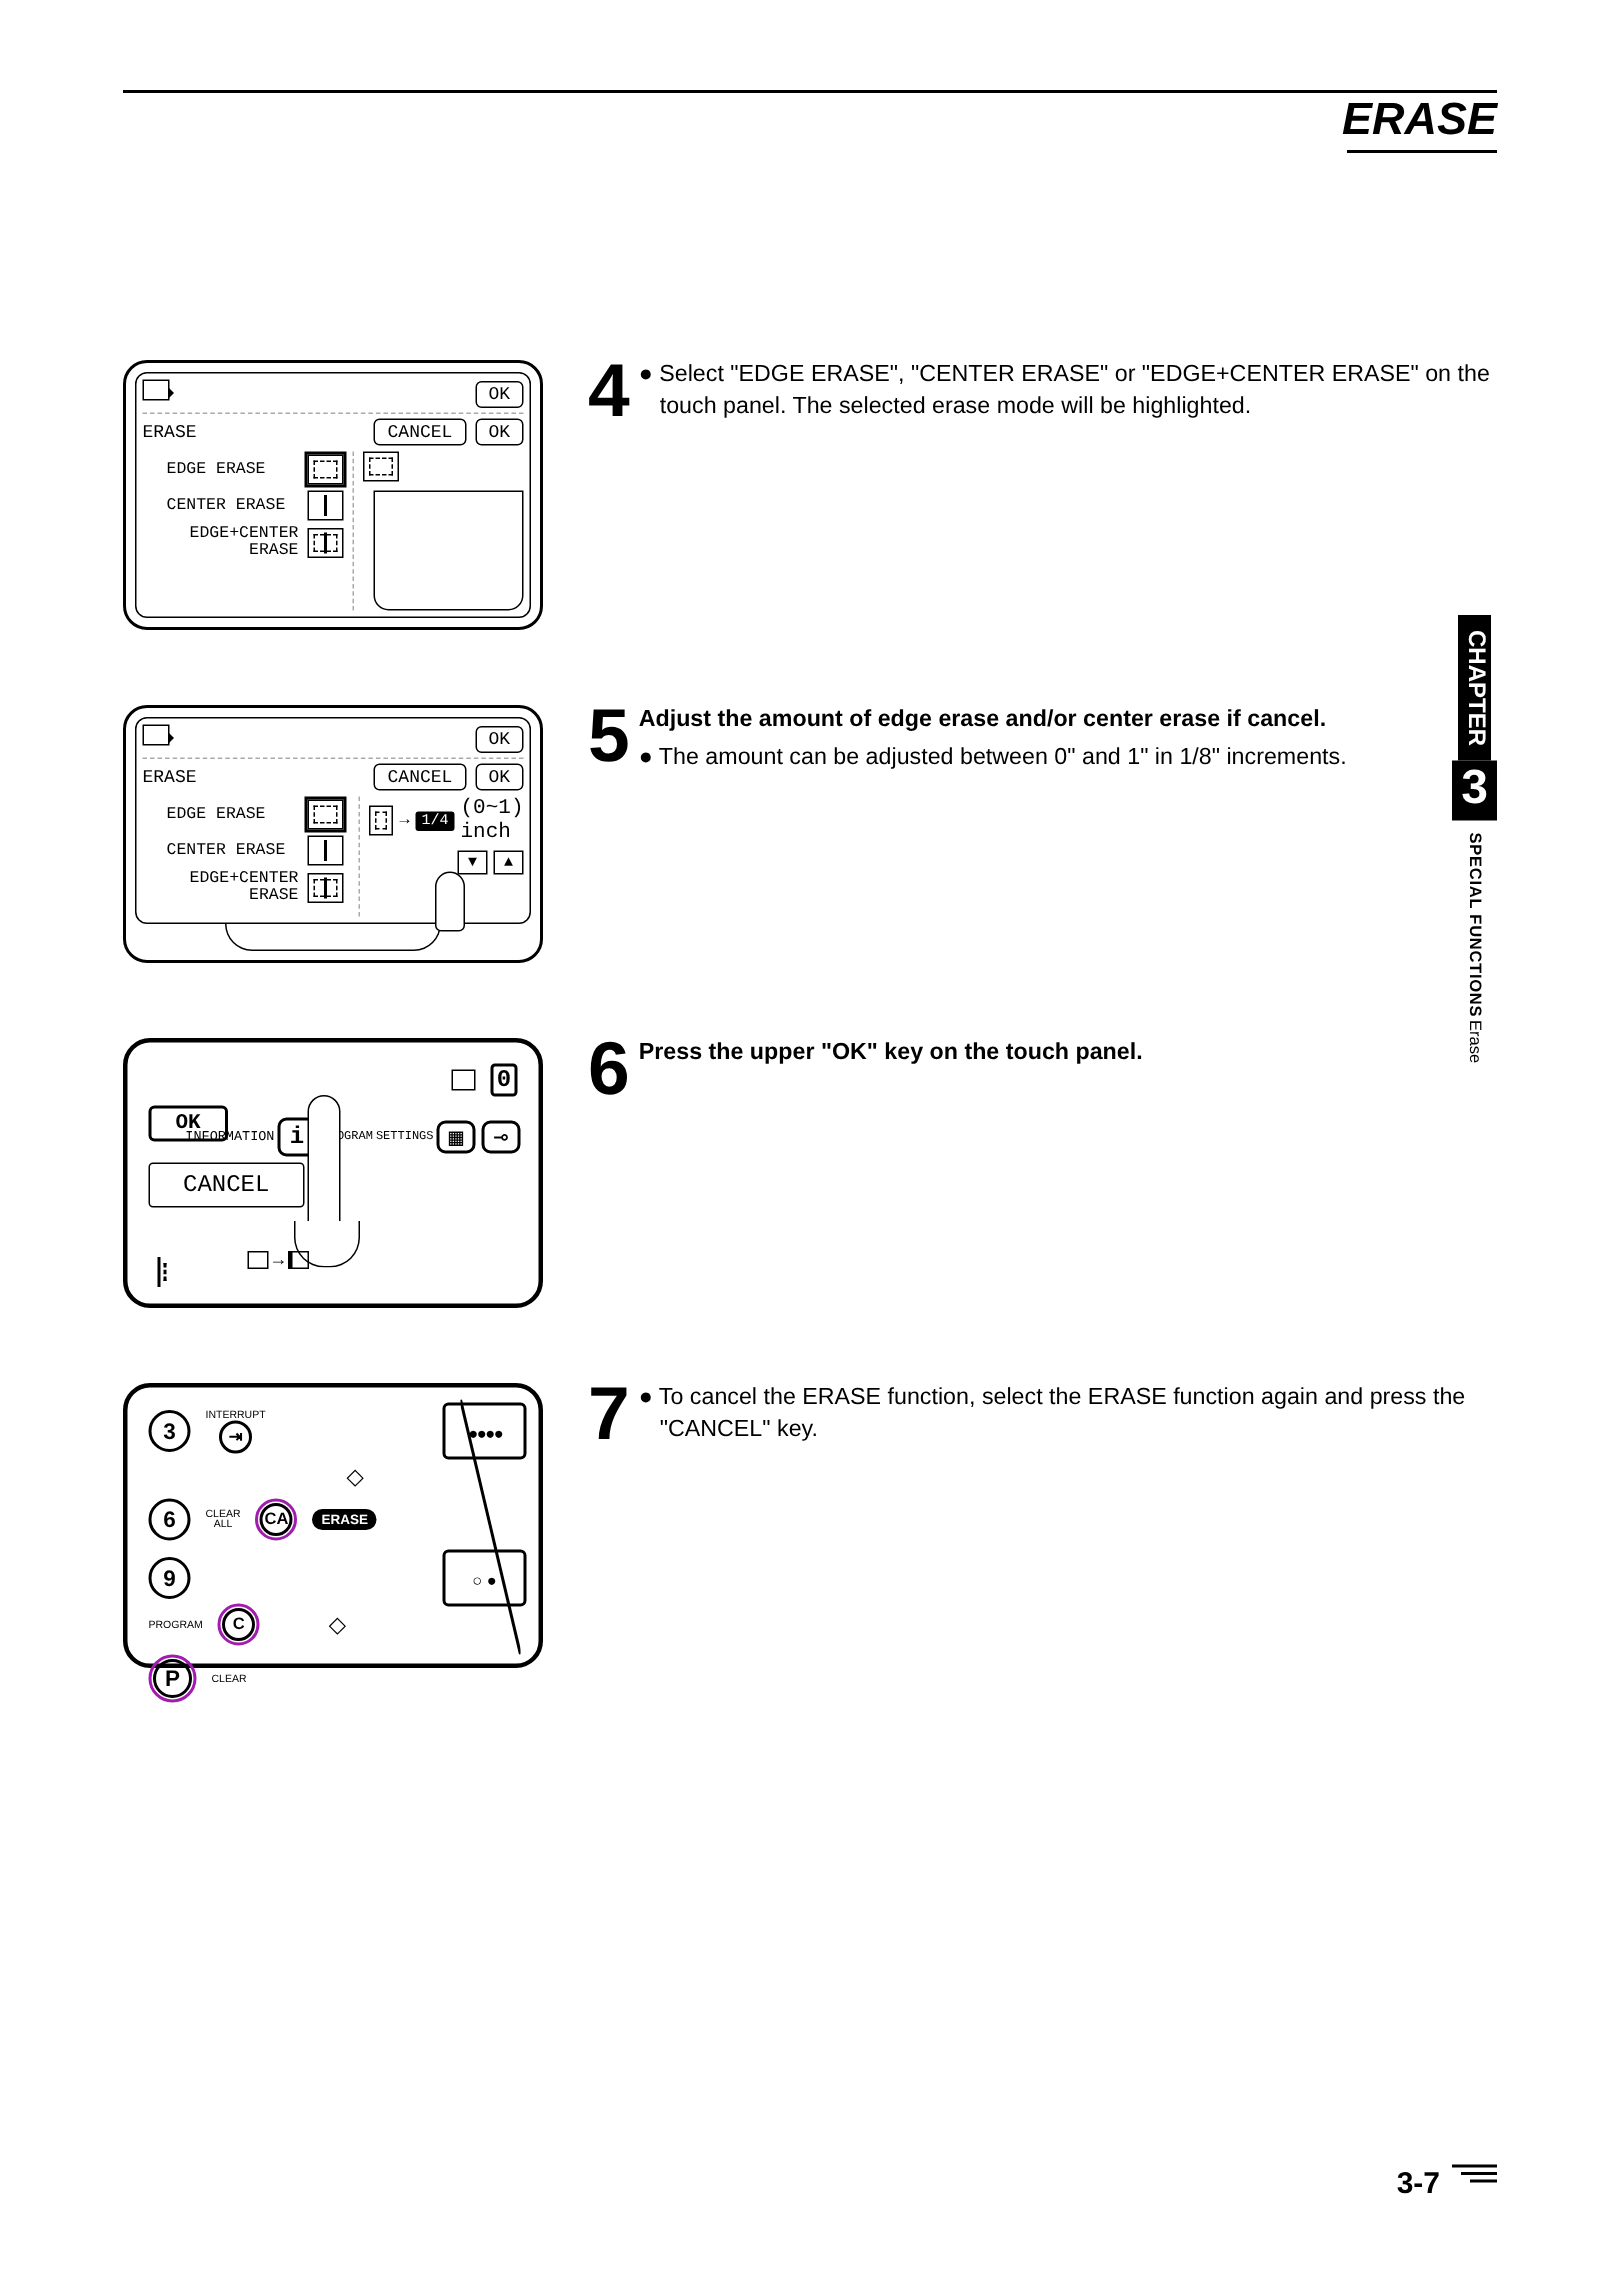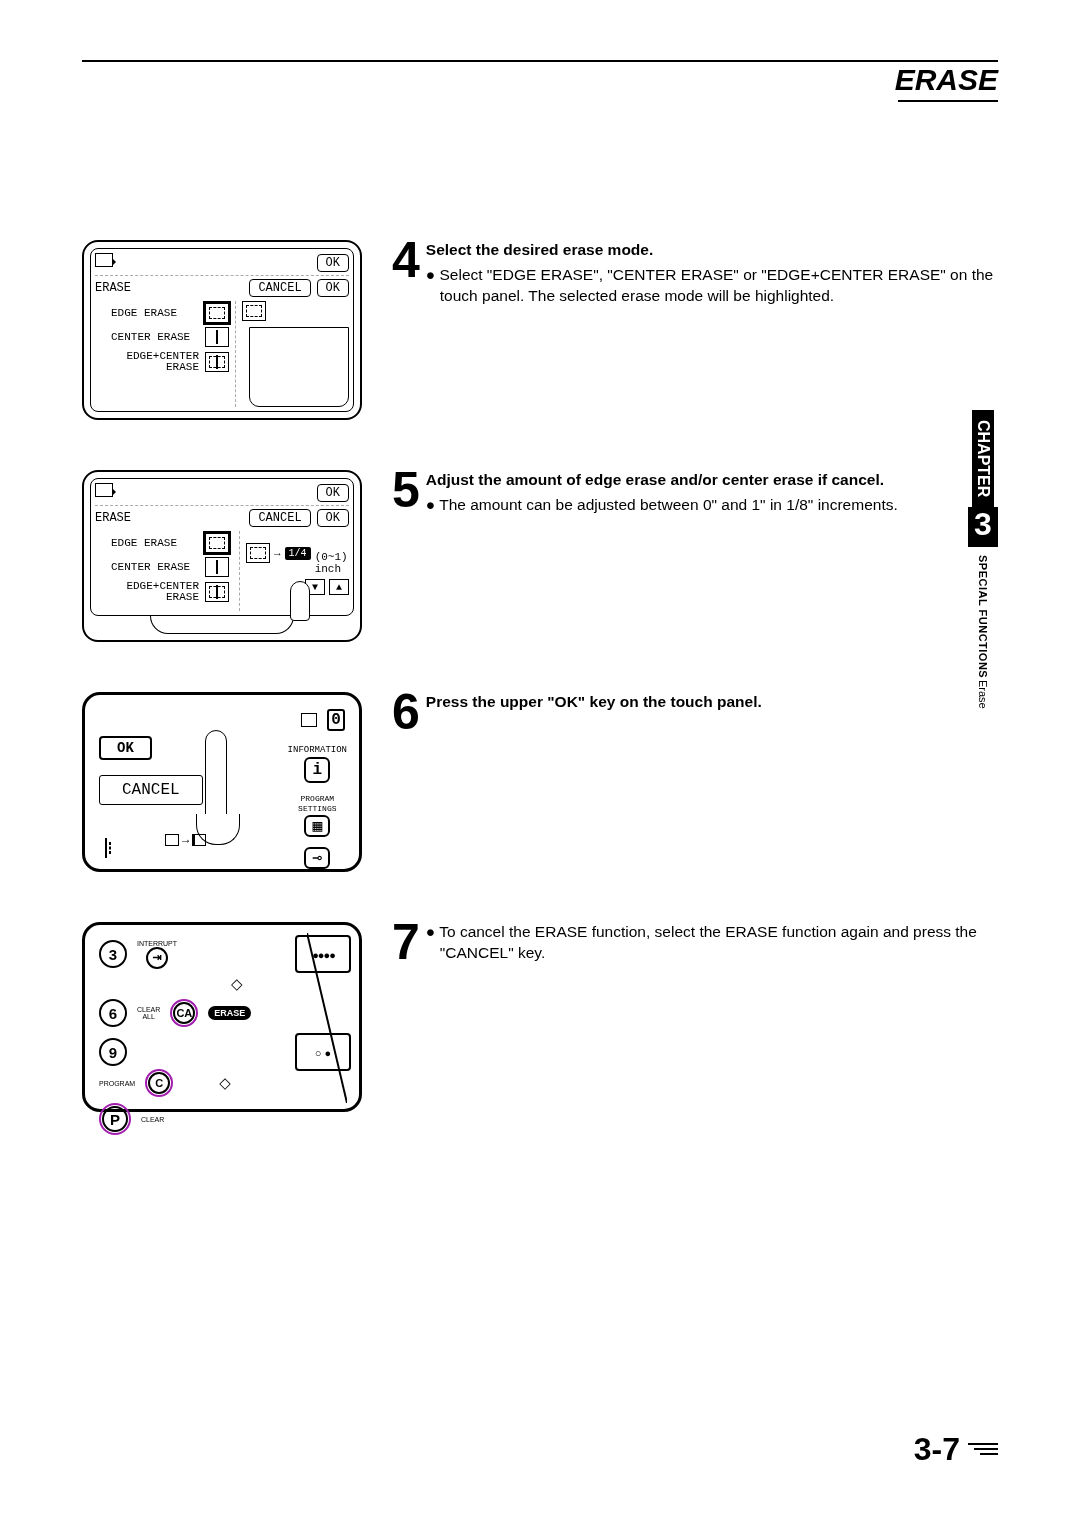--- a/index.html
+++ b/index.html
@@ -109,38 +109,38 @@
       width:100px;
       height: 80px;
       border:1px solid #000;
       border-radius: 0 0 10px 10px;
       margin-left: auto;
     }
     .step5-preview {
       width:110px;height:80px;margin-left:auto;position:relative;
     }
     .amount-badge{background:#000;color:#fff;padding:1px 4px;font-size:10px;border-radius:2px;}
-    .amount-unit{font-size:11px;margin-top:20px;}
+    .amount-unit{font-size:14px;}
     .arrow-btn{border:1px solid #000;width:20px;height:16px;display:inline-flex;align-items:center;justify-content:center;font-size:10px;}
     .finger{width:20px;height:40px;border:1px solid #000;border-radius:10px 10px 4px 4px;background:#fff;position:absolute;bottom:-10px;left:50px;}
     .bottom-curve{height:18px;border:1px solid #000;border-top:none;border-radius: 0 0 40px 40px;margin:0 60px;}
     
     .panel-c {
       width:280px;height:180px;border:3px solid #000;border-radius:18px;
       background:#fff;position:relative;padding:14px;
       font-family: "Courier New", monospace;
     }
     .panel-c-top {display:flex;justify-content:flex-end;gap:10px;align-items:center;}
     .ok-big{border:2px solid #000;border-radius:4px;padding:2px 16px;font-weight:bold;font-size:14px;}
     .cancel-big{border:1px solid #000;border-radius:3px;padding:5px 22px;font-size:16px;margin-top:18px;display:inline-block;}
     .info-label{font-size:9px;}
     .info-btn{border:2px solid #000;border-radius:6px;width:26px;height:26px;display:flex;align-items:center;justify-content:center;font-weight:bold;}
     .cs-label{font-size:8px;line-height:1;}
     .cs-btn{border:2px solid #000;border-radius:6px;width:26px;height:22px;display:flex;align-items:center;justify-content:center;}
-    .side-icons{position:absolute;right:12px;top:50px;display:flex;flex-direction:column;align-items:center;gap:2px;}
+    .side-icons{position:absolute;right:12px;top:50px;display:flex;flex-direction:row;align-items:center;gap:2px;}
     .panel-c-finger{position:absolute;left:120px;top:35px;width:22px;height:100px;border:1px solid #000;border-radius:12px 12px 6px 6px;background:#fff;}
     .panel-c-finger::after{content:"";position:absolute;bottom:-16px;left:-10px;width:42px;height:30px;border:1px solid #000;border-top:none;border-radius:0 0 20px 20px;background:#fff;}
     .panel-c-erase-icon{position:absolute;left:20px;bottom:12px;}
     .panel-c-margin-icon{position:absolute;left:80px;bottom:22px;display:flex;align-items:center;gap:3px;}
     .margin-ico{width:14px;height:12px;border:1px solid #000;}
     .arrow-r{font-size:12px;}
     
     .panel-d {
       width:280px;height:190px;border:3px solid #000;border-radius:18px;
       background:#fff;position:relative;padding:10px 8px 10px 14px;
@@ -170,21 +170,21 @@
     }
     .chapter-block{background:#000;color:#fff;writing-mode:vertical-rl;text-orientation:mixed;font-weight:bold;font-size:16px;padding:10px 2px;display:flex;align-items:center;justify-content:center;}
     .chapter-num{font-size:32px;font-weight:bold;color:#fff;background:#000;width:30px;text-align:center;line-height:1.1;padding-bottom:4px;}
     .side-text{writing-mode:vertical-rl;font-size:11px;font-weight:bold;margin-top:8px;letter-spacing:0.5px;}
     .side-text-light{writing-mode:vertical-rl;font-size:11px;margin-top:2px;}
     
     .page-num {
       position:absolute;
       bottom:60px;
       right:120px;
-      font-size:32px;
+      font-size:20px;
       font-weight:bold;
     }
     .page-num-lines {
       position:absolute;
       bottom:70px;
       right:82px;
       width:30px;
     }
     .page-num-lines div{border-top:2px solid #000;margin-bottom:3px;}
     .page-num-lines div:nth-child(2){width:80%;margin-left:auto;}
@@ -237,21 +237,20 @@
               </div>
               <div class="preview-box"></div>
             </div>
           </div>
         </div>
       </div>
     </div>
     <div class="step-text">
       <div class="step-number">4</div>
       <div class="step-body">
-        <div class="step-heading">Select the desired erase mode.</div>
         <div class="step-para">Select "EDGE ERASE", "CENTER ERASE" or "EDGE+CENTER ERASE" on the touch panel. The selected erase mode will be highlighted.</div>
       </div>
     </div>
   </div>
 
   <div class="step-row">
     <div class="step-figure">
       <div class="panel-b">
         <div class="panel-inner">
           <div class="row header">

